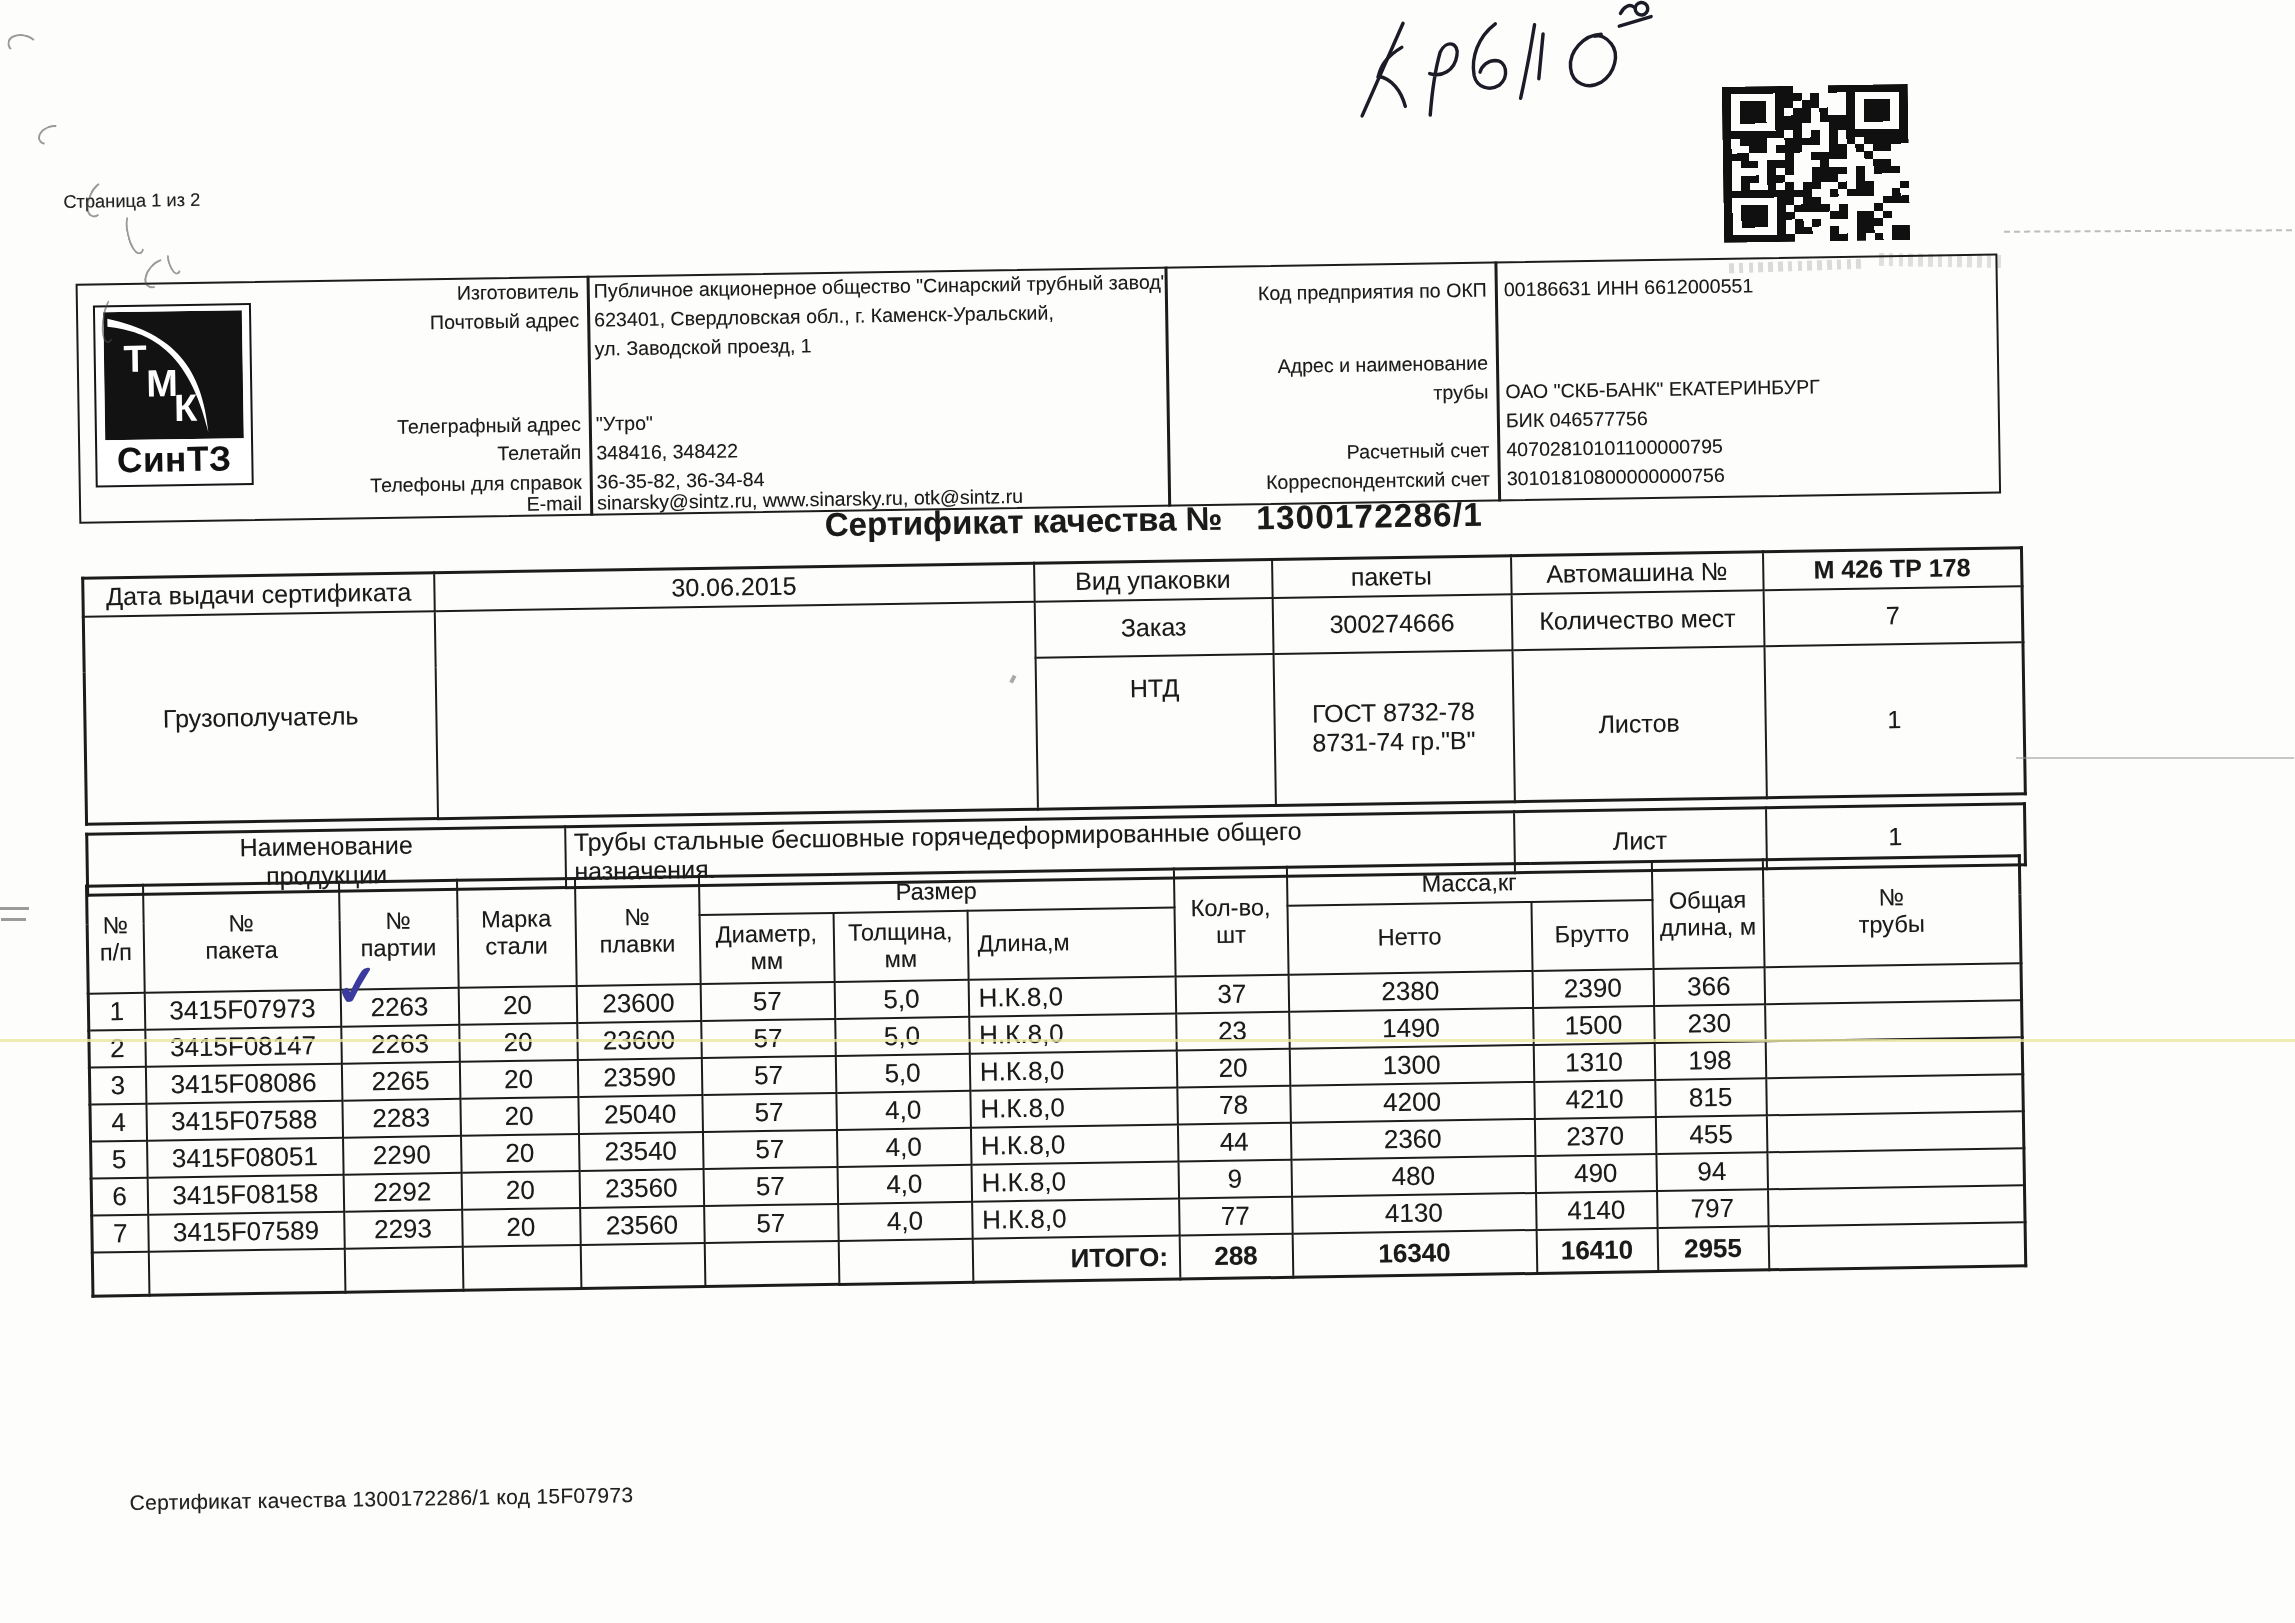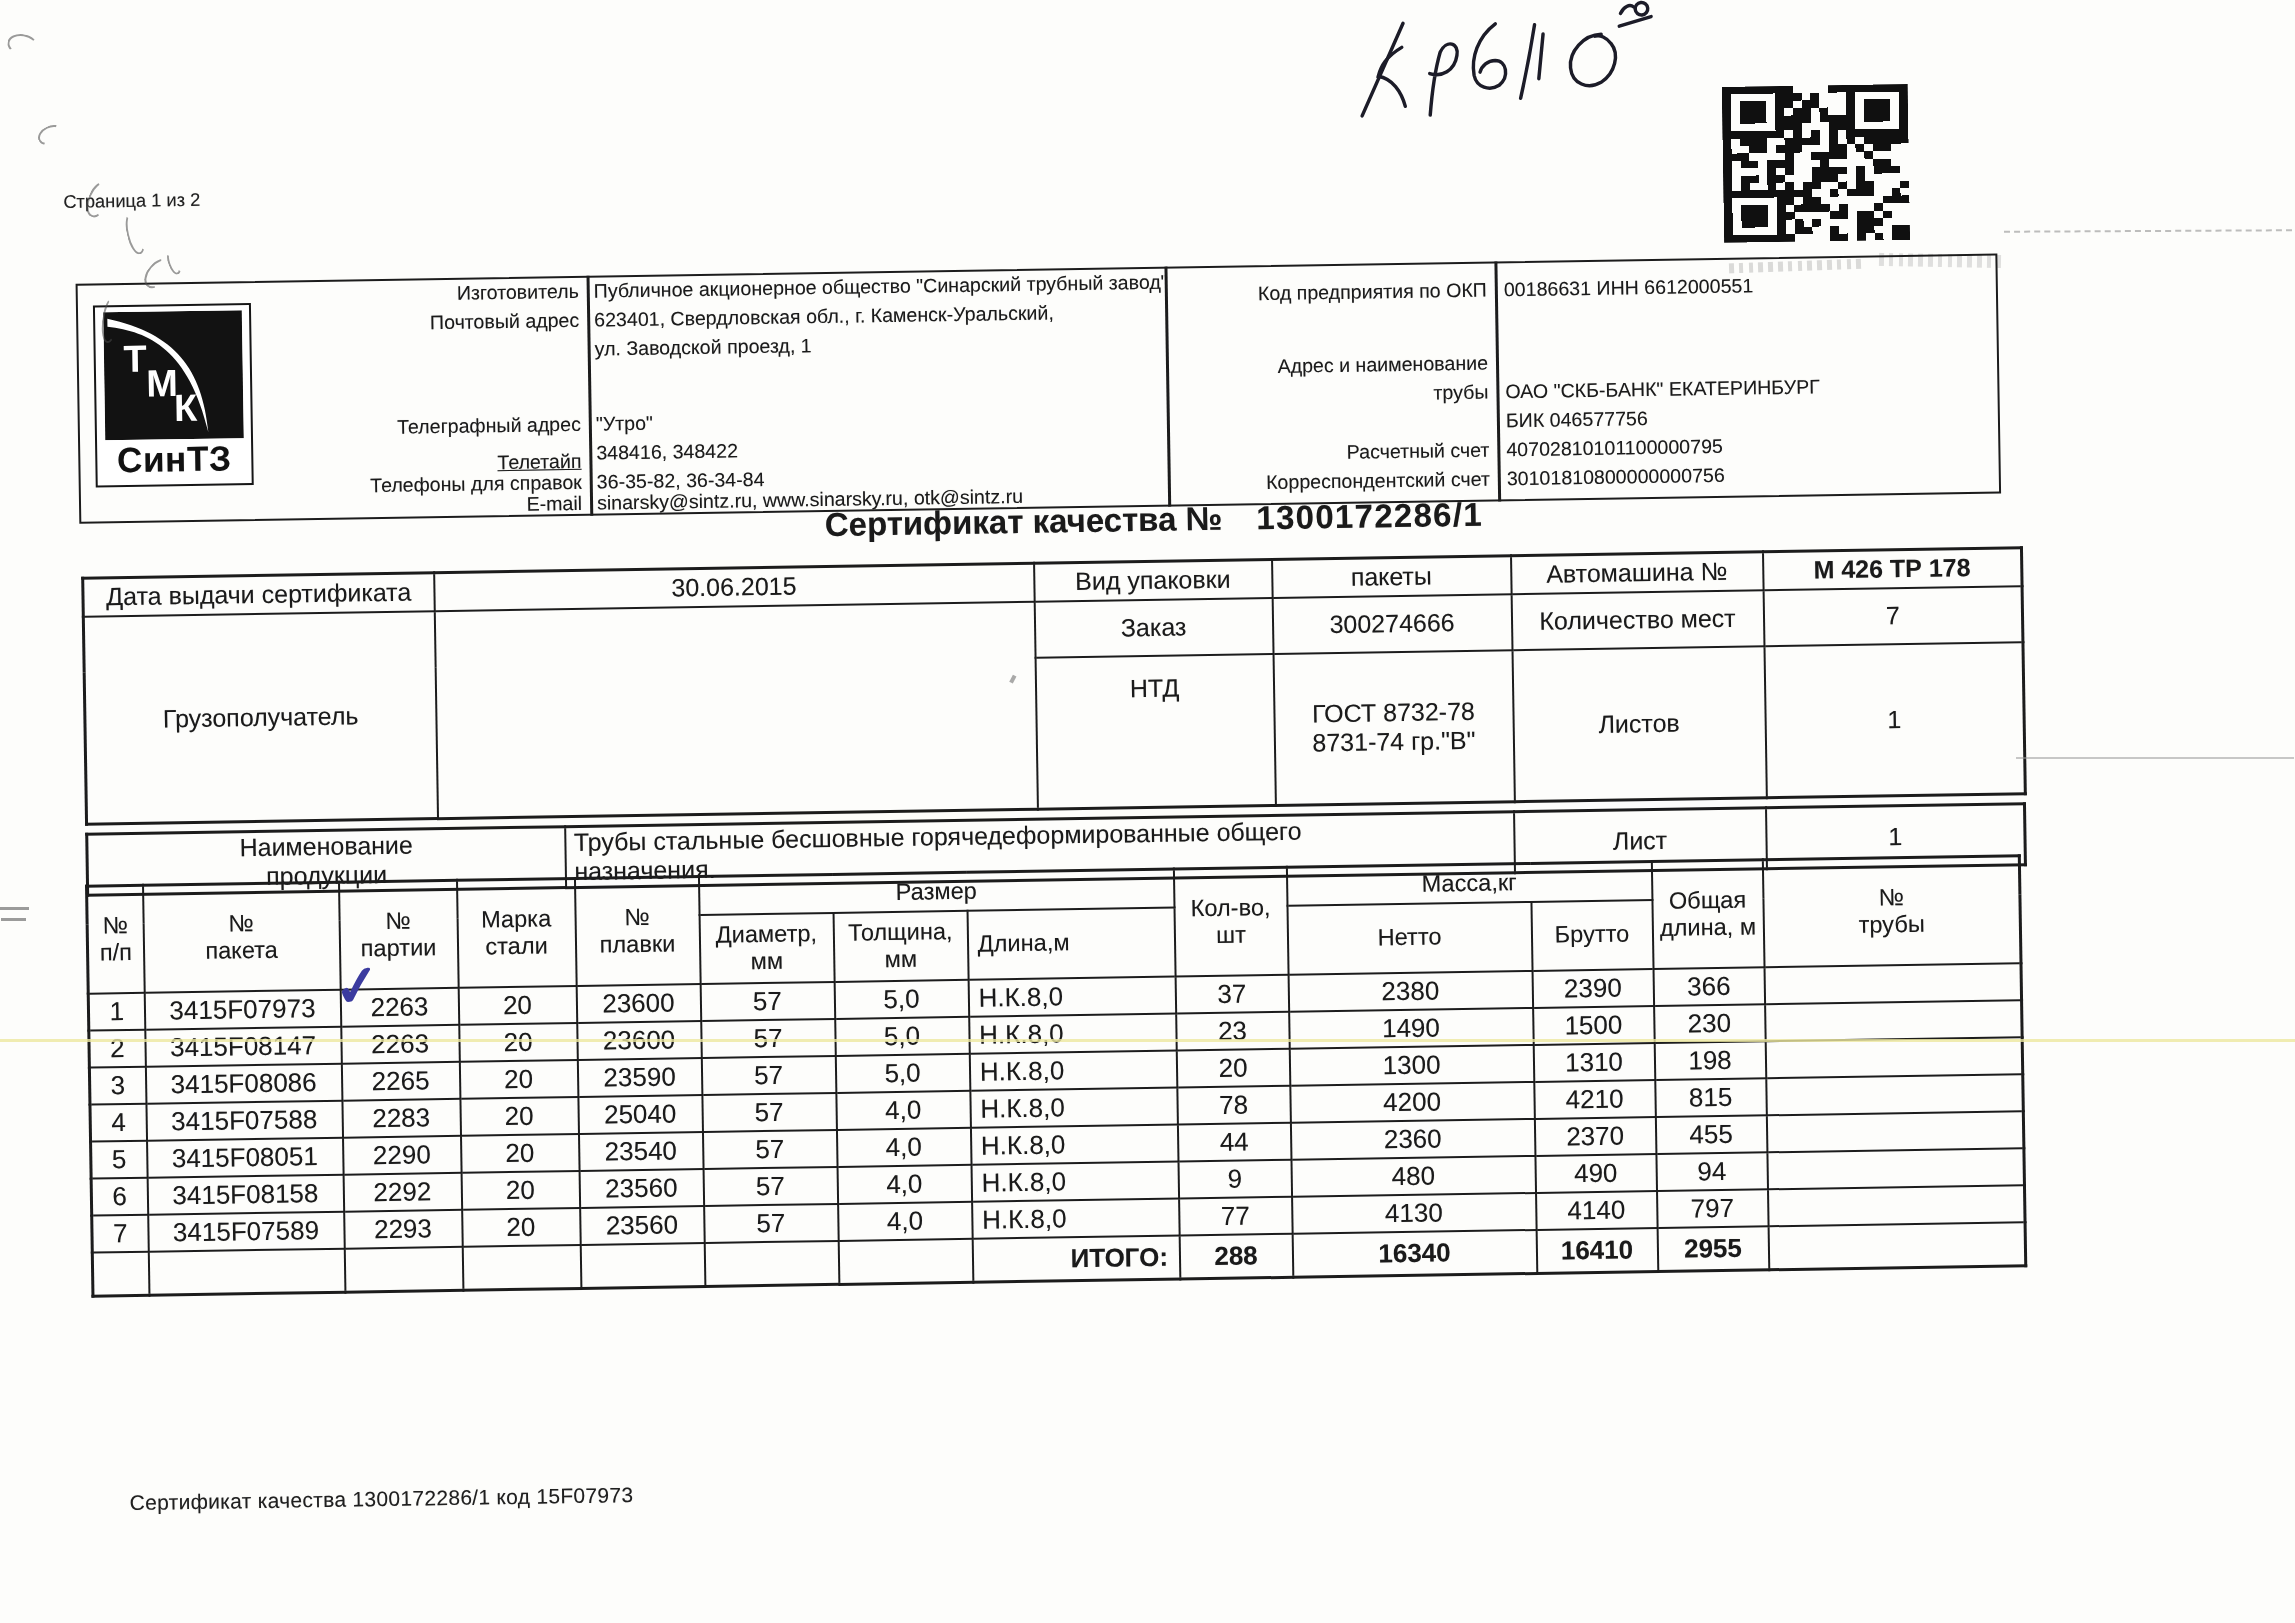--- a/index.html
+++ b/index.html
@@ -388,21 +388,21 @@
         <div class="nm">СинТЗ</div>
       </div>
 
       <div class="hl lab l-lab" style="top:3.9px;">Изготовитель</div>
       <div class="hl l-val" style="top:3.9px;">Публичное акционерное общество "Синарский трубный завод"</div>
       <div class="hl lab l-lab" style="top:33px;">Почтовый адрес</div>
       <div class="hl l-val" style="top:33px;">623401, Свердловская обл., г. Каменск-Уральский,</div>
       <div class="hl l-val" style="top:62px;">ул. Заводской проезд, 1</div>
       <div class="hl lab l-lab" style="top:137px;">Телеграфный адрес</div>
       <div class="hl l-val" style="top:137px;">"Утро"</div>
-      <div class="hl lab l-lab" style="top:174px;text-decoration:underline;">Телетайп</div>
+      <div class="hl lab l-lab" style="top:165px;">Телетайп</div>
       <div class="hl l-val" style="top:166px;">348416, 348422</div>
       <div class="hl lab l-lab" style="top:195px;">Телефоны для справок</div>
       <div class="hl l-val" style="top:195px;">36-35-82, 36-34-84</div>
       <div class="hl lab l-lab" style="top:216px;">E-mail</div>
       <div class="hl l-val" style="top:216px;">sinarsky@sintz.ru, www.sinarsky.ru, otk@sintz.ru</div>
 
       <div class="hl lab r-lab" style="top:17px;">Код предприятия по ОКП</div>
       <div class="hl r-val" style="top:17px;">00186631 ИНН 6612000551</div>
       <div class="hl lab r-lab" style="top:90px;">Адрес и наименование</div>
       <div class="hl lab r-lab" style="top:119px;">трубы</div>

